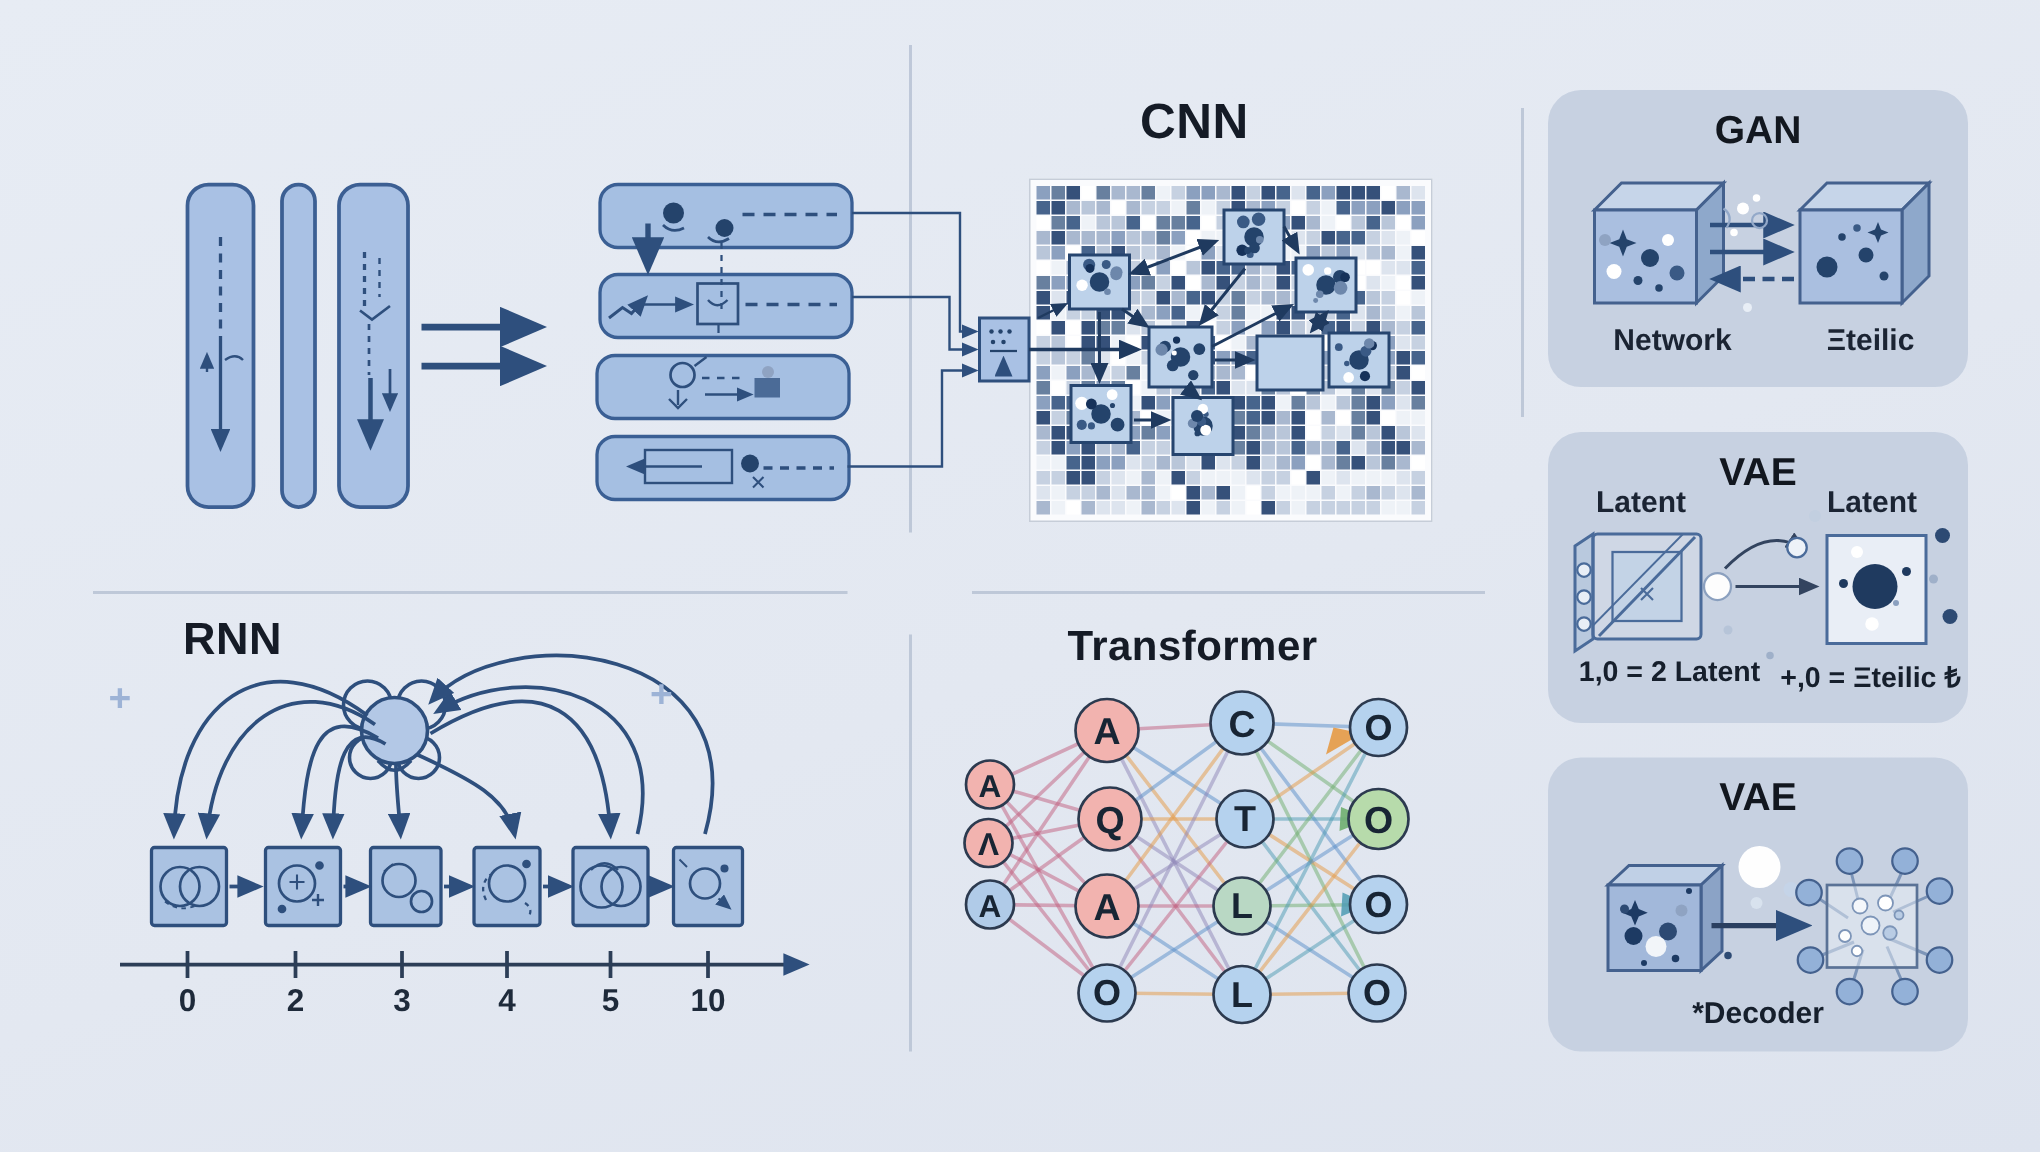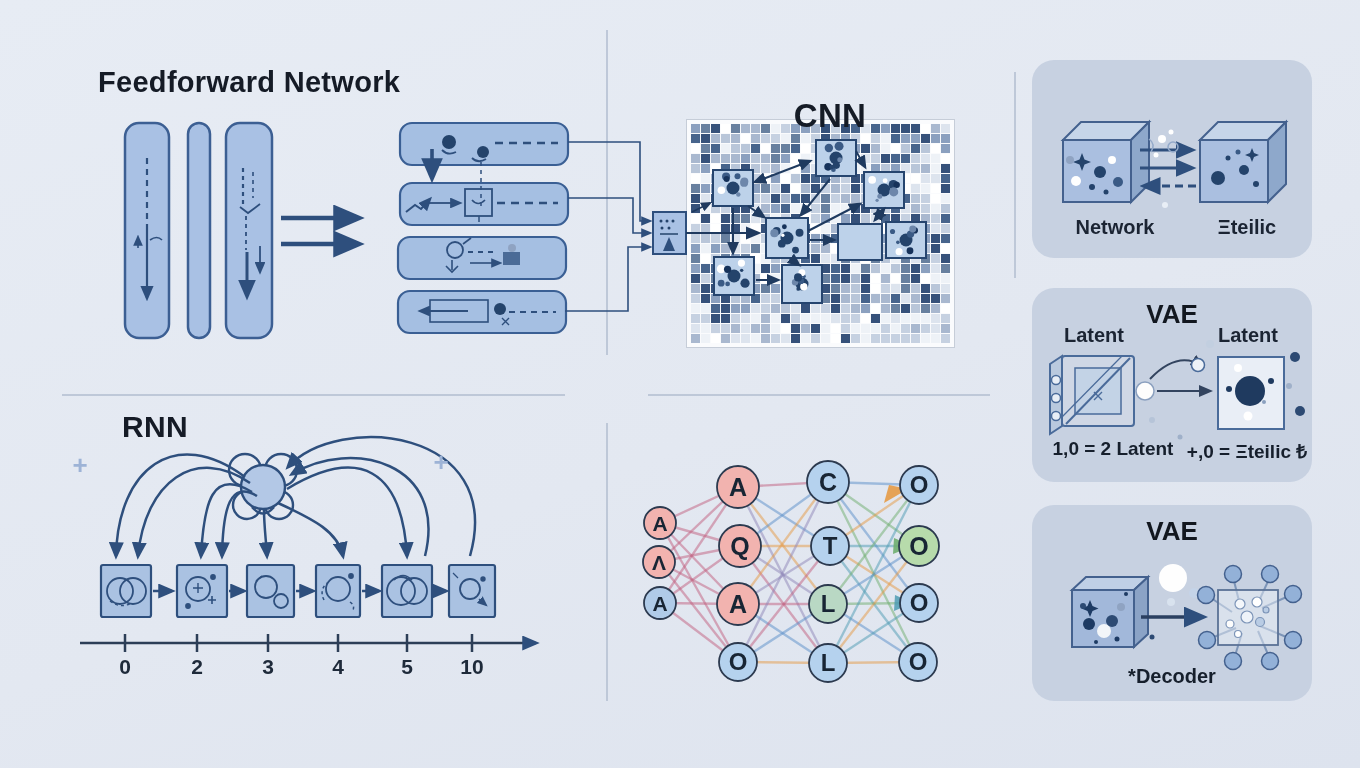--- a/index.html
+++ b/index.html
@@ -1,21 +1,21 @@
 <!DOCTYPE html>
 <html><head>
 <meta charset="utf-8">
 <style>
   html,body{margin:0;padding:0;background:#d8dee8;}
   .canvas{position:relative;width:1360px;height:768px;overflow:hidden;
     background:linear-gradient(160deg,#e7ecf4 0%,#e3e8f1 55%,#dde3ee 100%);
     font-family:"Liberation Sans",sans-serif;}
   .title{position:absolute;font-weight:bold;color:#14192333;color:#151b26;letter-spacing:.3px;z-index:6;}
   #ff-title{left:98px;top:66px;font-size:29px;}
-  #cnn-title{left:760px;top:62px;width:140px;text-align:center;font-size:33px;margin-top:35px;}
+  #cnn-title{left:760px;top:62px;width:140px;font-size:33px;}
   #rnn-title{left:122px;top:410px;font-size:30px;}
   #tf-title{left:695px;top:415px;width:200px;text-align:center;font-size:28px;}
   .card{position:absolute;width:280px;background:#c7d1e1;border-radius:22px;z-index:1;}
   #gan-card{left:1032px;top:60px;height:198px;}
   #vae1-card{left:1032px;top:288px;height:194px;}
   #vae2-card{left:1032px;top:505px;height:196px;}
   .card-title{position:absolute;top:11px;left:0;width:100%;text-align:center;
     font-size:26px;font-weight:bold;color:#12171f;}
   .card-label{position:absolute;font-size:20px;font-weight:600;color:#1b2433;text-align:center;}
   #gan-left-label{left:28px;top:156px;width:110px;}
@@ -38,20 +38,21 @@
 
 <div class="canvas">
 
   <div class="divider" id="div-v1" style="left:606px;top:30px;width:2px;height:325px"></div>
   <div class="divider" id="div-v2" style="left:606px;top:423px;width:2px;height:278px"></div>
   <div class="divider" id="div-v3" style="left:1014px;top:72px;width:2px;height:206px"></div>
   <div class="divider" id="div-h1" style="left:62px;top:394px;width:503px;height:2px"></div>
   <div class="divider" id="div-h2" style="left:648px;top:394px;width:342px;height:2px"></div>
 
   <div class="card" id="gan-card">
+    <div class="card-title">GAN</div>
     <div class="card-label" id="gan-left-label">Network</div>
     <div class="card-label" id="gan-right-label">Ξteilic</div>
   </div>
   <div class="card" id="vae1-card">
     <div class="card-title">VAE</div>
     <div class="card-label" id="vae1-enc">Latent</div>
     <div class="card-label" id="vae1-dec">Latent</div>
     <div class="card-cap" id="vae1-cap-l">1,0 = 2 Latent</div>
     <div class="card-cap" id="vae1-cap-r">+,0 = Ξteilic ₺</div>
   </div>
@@ -1093,16 +1094,16 @@
           <circle cx="1257" cy="602" r="5" fill="#ffffff"></circle>
         <circle cx="1247" cy="617" r="6" fill="#eef3f9"></circle>
           <circle cx="1260" cy="622" r="4.5" fill="#b9cce4"></circle>
         <circle cx="1230" cy="624" r="4" fill="#fdfdfd"></circle>
           <circle cx="1266" cy="610" r="3" fill="#b9cce4"></circle>
         <circle cx="1238" cy="634" r="3.5" fill="#ffffff"></circle>
       </g>
     </g>
   </svg>
 
-  <div class="title" id="ff-title">Feedforward Network</div>
   <div class="title" id="cnn-title">CNN</div>
   <div class="title" id="rnn-title">RNN</div>
+  <div class="title" id="tf-title">Transformer</div>
 </div>
 
 </body></html>

